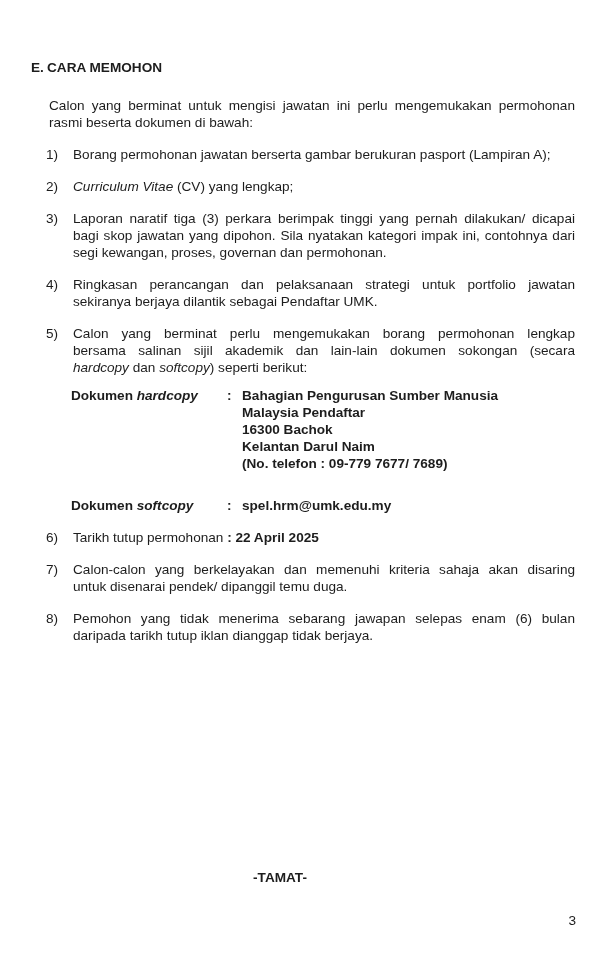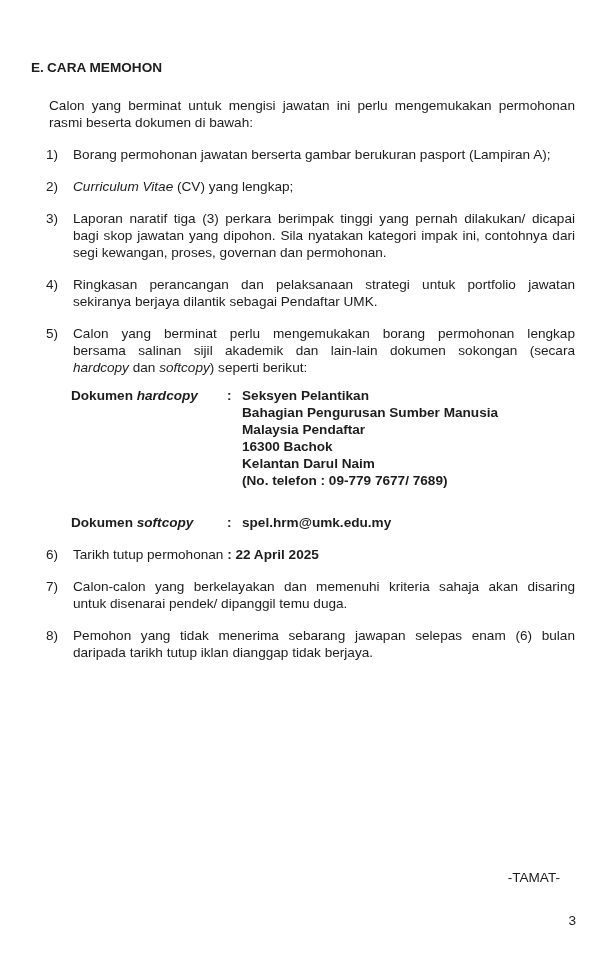--- a/index.html
+++ b/index.html
@@ -43,22 +43,22 @@
   .doc-label { flex:0 0 156px; }
   .doc-colon { flex:0 0 15px; }
   .doc-value { flex:1 1 auto; }
   .it { font-style:italic; }
   .b  { font-weight:bold; }
   .end-marker {
     position:absolute;
     top:869px;
     left:0;
     width:560px;
-    text-align:right;
-    font-weight:normal;
+    text-align:center;
+    font-weight:bold;
   }
   .page-number {
     position:absolute;
     top:912px;
     right:24px;
   }
 </style>
 </head>
 <body>
 
@@ -111,21 +111,20 @@
       <div class="jl">Calon yang berminat perlu mengemukakan borang permohonan lengkap</div>
       <div class="jl">bersama salinan sijil akademik dan lain-lain dokumen sokongan (secara</div>
       <div class="line"><span class="it">hardcopy</span><span> dan </span><span class="it">softcopy</span><span>) seperti berikut:</span></div>
     </div>
   </div>
 
   <div class="doc-row hard">
     <div class="doc-label"><span>Dokumen </span><span class="it">hardcopy</span></div>
     <div class="doc-colon">:</div>
     <div class="doc-value">
-      <div class="line">Seksyen Pelantikan</div>
       <div class="line">Bahagian Pengurusan Sumber Manusia</div>
       <div class="line">Malaysia Pendaftar</div>
       <div class="line">16300 Bachok</div>
       <div class="line">Kelantan Darul Naim</div>
       <div class="line">(No. telefon : 09-779 7677/ 7689)</div>
     </div>
   </div>
 
   <div class="doc-row soft">
     <div class="doc-label"><span>Dokumen </span><span class="it">softcopy</span></div>

